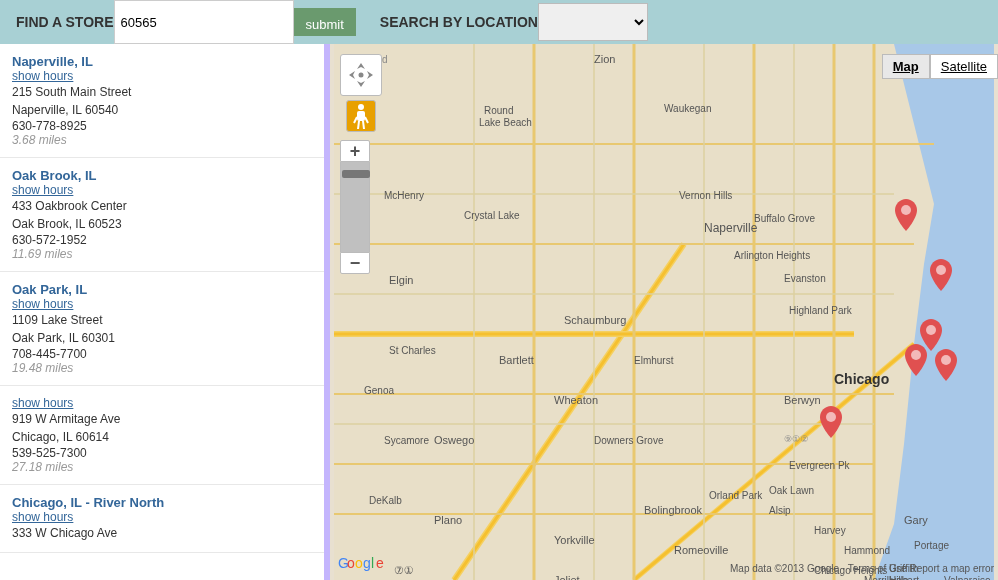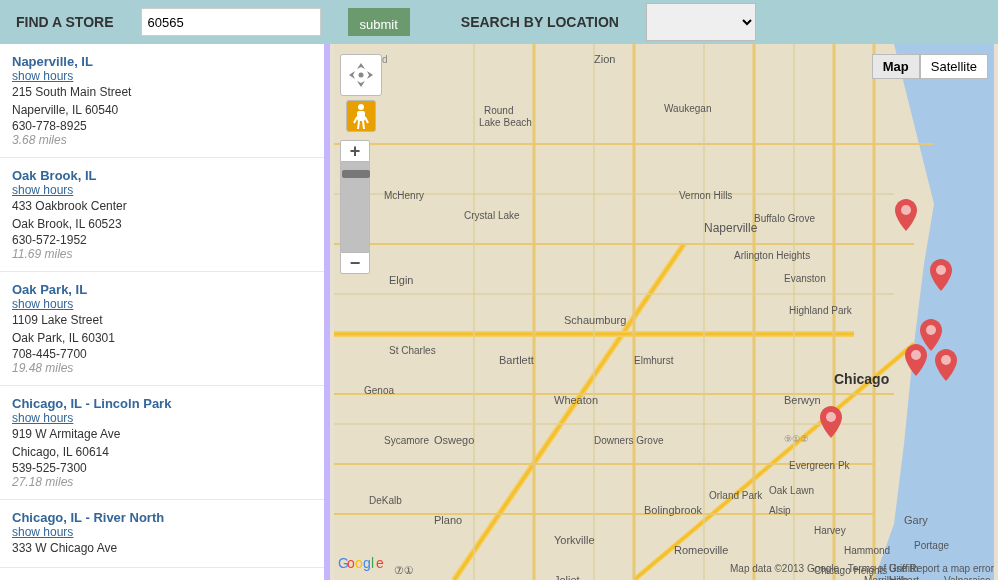--- a/index.html
+++ b/index.html
@@ -4,34 +4,34 @@
   <style>
     * { margin: 0; padding: 0; box-sizing: border-box; }
     body { font-family: Arial, sans-serif; font-size: 13px; background: #fff; width: 998px; height: 580px; overflow: hidden; }
 
     
     #header {
       background: #a8d0d4;
       padding: 8px 16px;
       display: flex;
       align-items: center;
-      gap: 27px;
+      gap: 0;
       height: 44px;
     }
     #header label {
       font-weight: bold;
       font-size: 14px;
       color: #333;
     }
     #find-input {
       border: 1px solid #ccc;
       padding: 4px 6px;
       font-size: 13px;
       width: 180px;
-      height: 28px;
+      height: 44px;
     }
     #submit-btn {
       background: #6a9a6e;
       color: #fff;
       border: none;
       padding: 9px 12px;
       cursor: pointer;
       font-size: 13px;
       height: 28px;
     }
@@ -135,23 +135,24 @@
       align-items: center;
       justify-content: center;
       cursor: pointer;
       position: relative;
     }
 
     
     .map-type-toggle {
       position: absolute;
       top: 10px;
-      right: 10px;
+      right: 0;
       display: flex;
       z-index: 10;
+      text-decoration: underline;
     }
     .map-type-btn {
       padding: 4px 10px;
       font-size: 13px;
       cursor: pointer;
       border: 1px solid #bbb;
       background: #fff;
     }
     .map-type-btn.active {
       background: #e8e8e8;
@@ -212,21 +213,20 @@
       <div class="store-miles">11.69 miles</div>
     </div>
       <div class="store-item">
       <div class="store-name">Oak Park, IL</div>
       <div class="show-hours">show hours</div>
       <div class="store-address">1109 Lake Street<br>Oak Park, IL 60301</div>
       <div class="store-phone">708-445-7700</div>
       <div class="store-miles">19.48 miles</div>
     </div>
       <div class="store-item">
-      <div class="store-name">Chicago, IL - Lincoln Park</div>
       <div class="show-hours">show hours</div>
       <div class="store-address">919 W Armitage Ave<br>Chicago, IL 60614</div>
       <div class="store-phone">539-525-7300</div>
       <div class="store-miles">27.18 miles</div>
     </div>
       <div class="store-item">
       <div class="store-name">Chicago, IL - River North</div>
       <div class="show-hours">show hours</div>
       <div class="store-address">333 W Chicago Ave<br></div>
 

